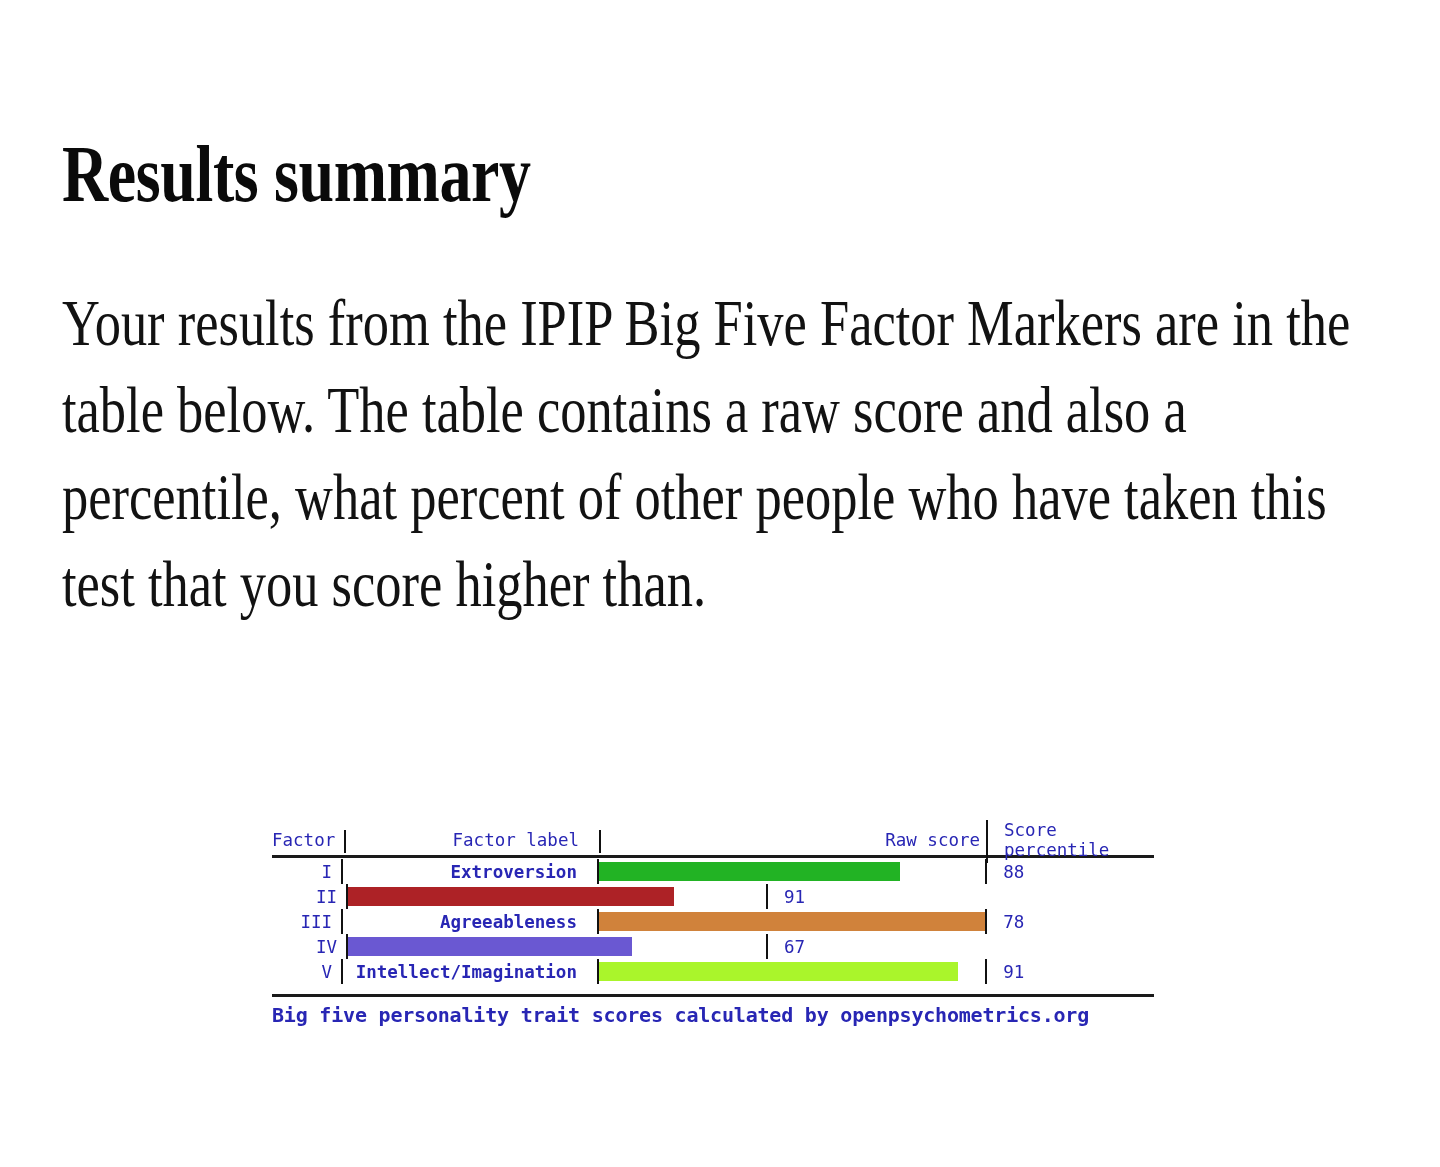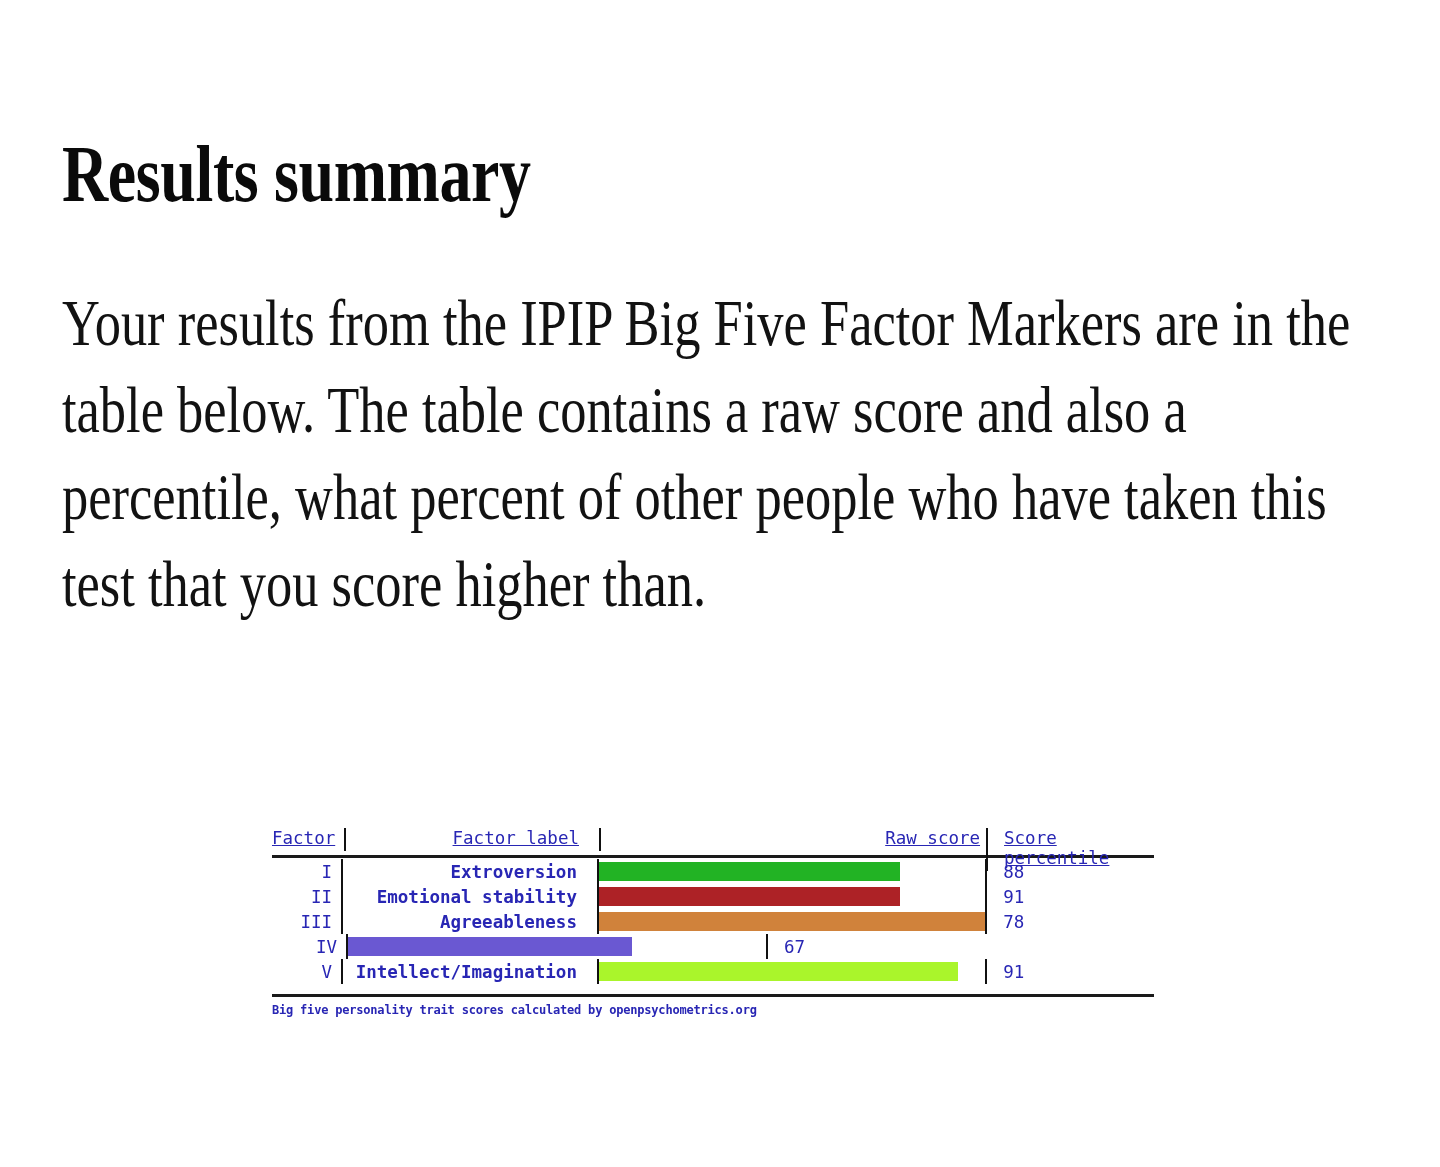--- a/index.html
+++ b/index.html
@@ -71,22 +71,21 @@
   }
 
   
   .tbl-row {
     display: flex;
     align-items: stretch;
     height: 25px;
   }
   .tbl-row.header-row {
     height: 27px;
-    align-items: flex-start;
-    text-decoration: underline;
+    align-items: center;
   }
 
   .col-factor {
     width: 74px;
     box-sizing: border-box;
     text-align: right;
     padding-right: 9px;
     display: flex;
     align-items: center;
     justify-content: flex-end;
@@ -159,21 +158,21 @@
   }
 
   .bar {
     height: 19px;
     display: block;
   }
 
   .footnote {
     margin-top: 6px;
     font-family: "DejaVu Sans Mono", "Liberation Mono", monospace;
-    font-size: 12px;
+    font-size: 20px;
     font-weight: bold;
     color: #2826b4;
     white-space: nowrap;
     letter-spacing: -0.2px;
   }
 </style>
 </head>
 <body>
 
 <div class="page">
@@ -200,21 +199,20 @@
           <div class="col-factor">I</div>
           <div class="col-label">Extroversion</div>
           <div class="col-raw">
             <span class="bar" style="width: 78%; background: rgb(34, 179, 36);"></span>
           </div>
           <div class="col-pct">88</div>
         </div>
 
         <div class="tbl-row">
           <div class="col-factor">II</div>
-          <div class="col-label">Emotional stability</div>
           <div class="col-raw">
             <span class="bar" style="width: 78%; background: rgb(173, 34, 38);"></span>
           </div>
           <div class="col-pct">91</div>
         </div>
 
         <div class="tbl-row">
           <div class="col-factor">III</div>
           <div class="col-label">Agreeableness</div>
           <div class="col-raw">

